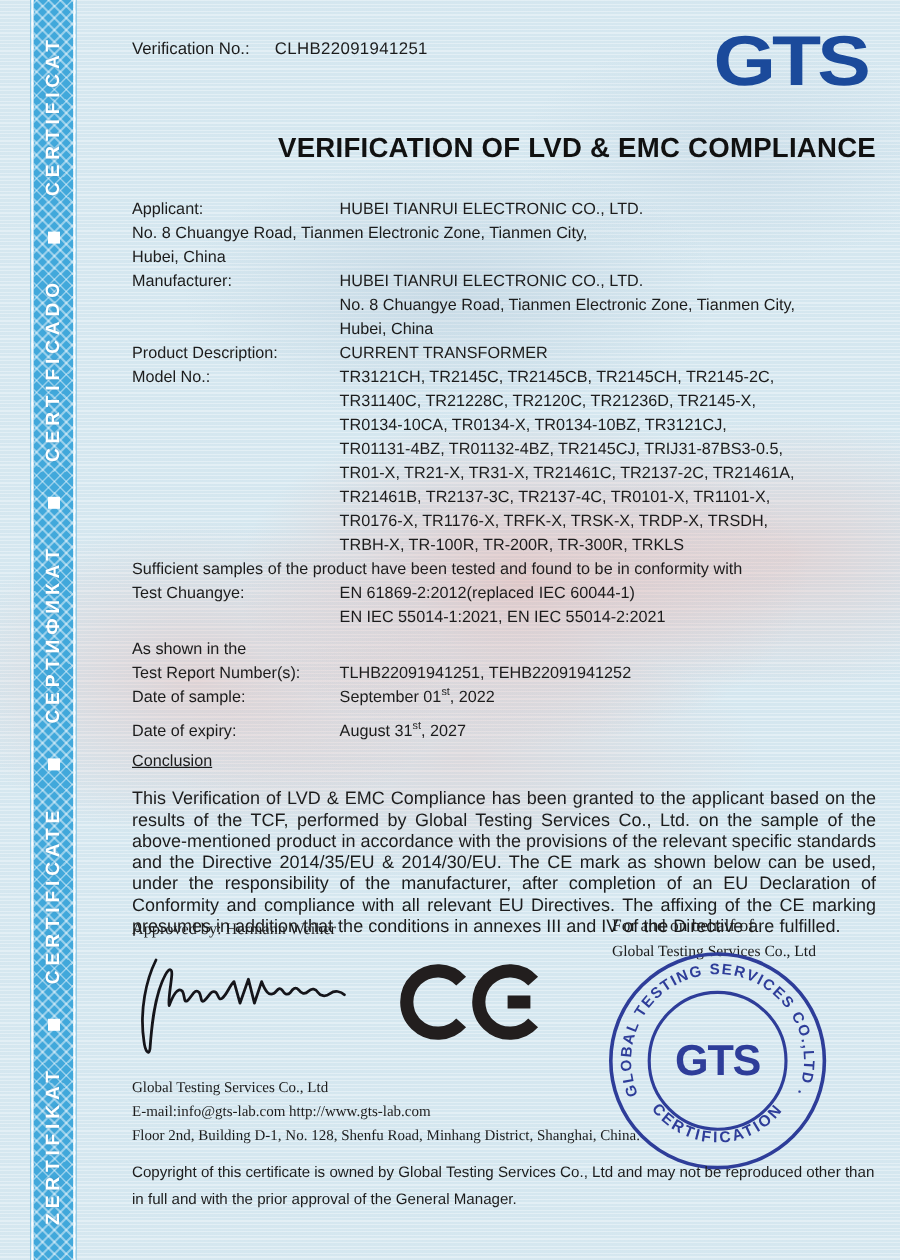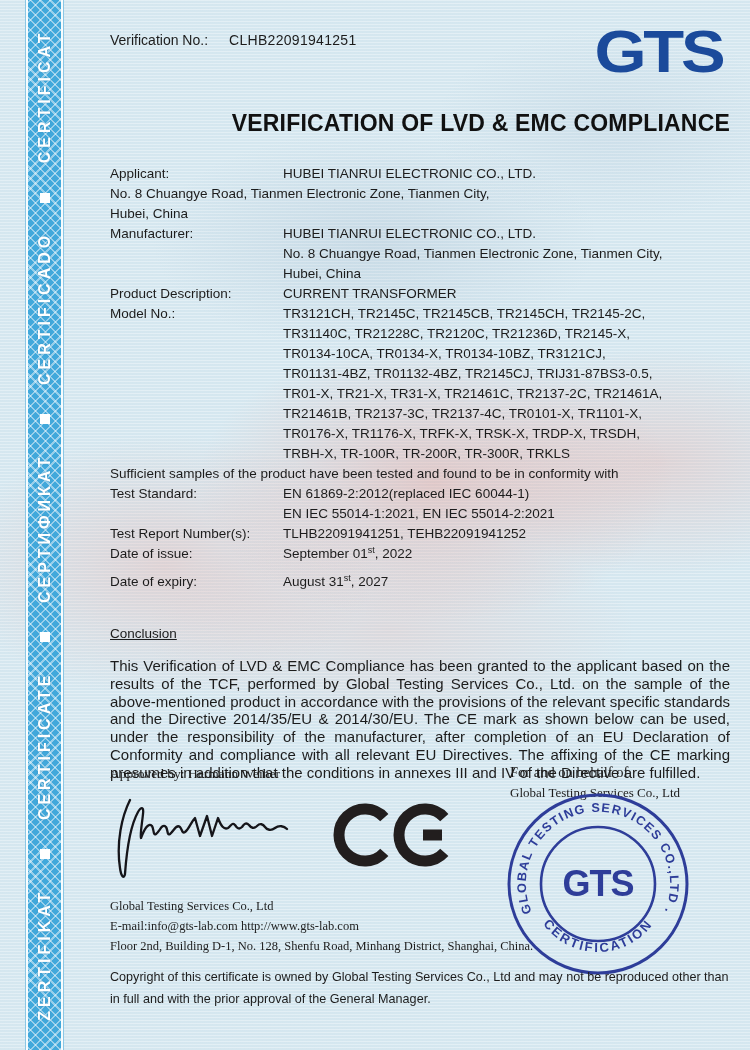--- a/index.html
+++ b/index.html
@@ -157,32 +157,33 @@
         <div>TR0134-10CA, TR0134-X, TR0134-10BZ, TR3121CJ,</div>
         <div>TR01131-4BZ, TR01132-4BZ, TR2145CJ, TRIJ31-87BS3-0.5,</div>
         <div>TR01-X, TR21-X, TR31-X, TR21461C, TR2137-2C, TR21461A,</div>
         <div>TR21461B, TR2137-3C, TR2137-4C, TR0101-X, TR1101-X,</div>
         <div>TR0176-X, TR1176-X, TRFK-X, TRSK-X, TRDP-X, TRSDH,</div>
         <div>TRBH-X, TR-100R, TR-200R, TR-300R, TRKLS</div>
       </span>
     </div>
     <div class="full-line">Sufficient samples of the product have been tested and found to be in conformity with</div>
     <div class="row">
-      <span class="label">Test Standard:</span>
+      <span class="label">Test Chuangye:</span>
       <span class="value">
         <div>EN 61869-2:2012(replaced IEC 60044-1)</div>
         <div>EN IEC 55014-1:2021, EN IEC 55014-2:2021</div>
       </span>
     </div>
+    <div class="as-shown">As shown in the</div>
     <div class="row">
       <span class="label">Test Report Number(s):</span>
       <span class="value">TLHB22091941251, TEHB22091941252</span>
     </div>
     <div class="row">
-      <span class="label">Date of issue:</span>
+      <span class="label">Date of sample:</span>
       <span class="value"><span>September 01</span><sup class="small">st</sup><span>, 2022</span></span>
     </div>
     <div class="row gap8">
       <span class="label">Date of expiry:</span>
       <span class="value"><span>August 31</span><sup class="small">st</sup><span>, 2027</span></span>
     </div>
   </div>
 
   <div class="conclusion">
     <div class="heading">Conclusion</div>

